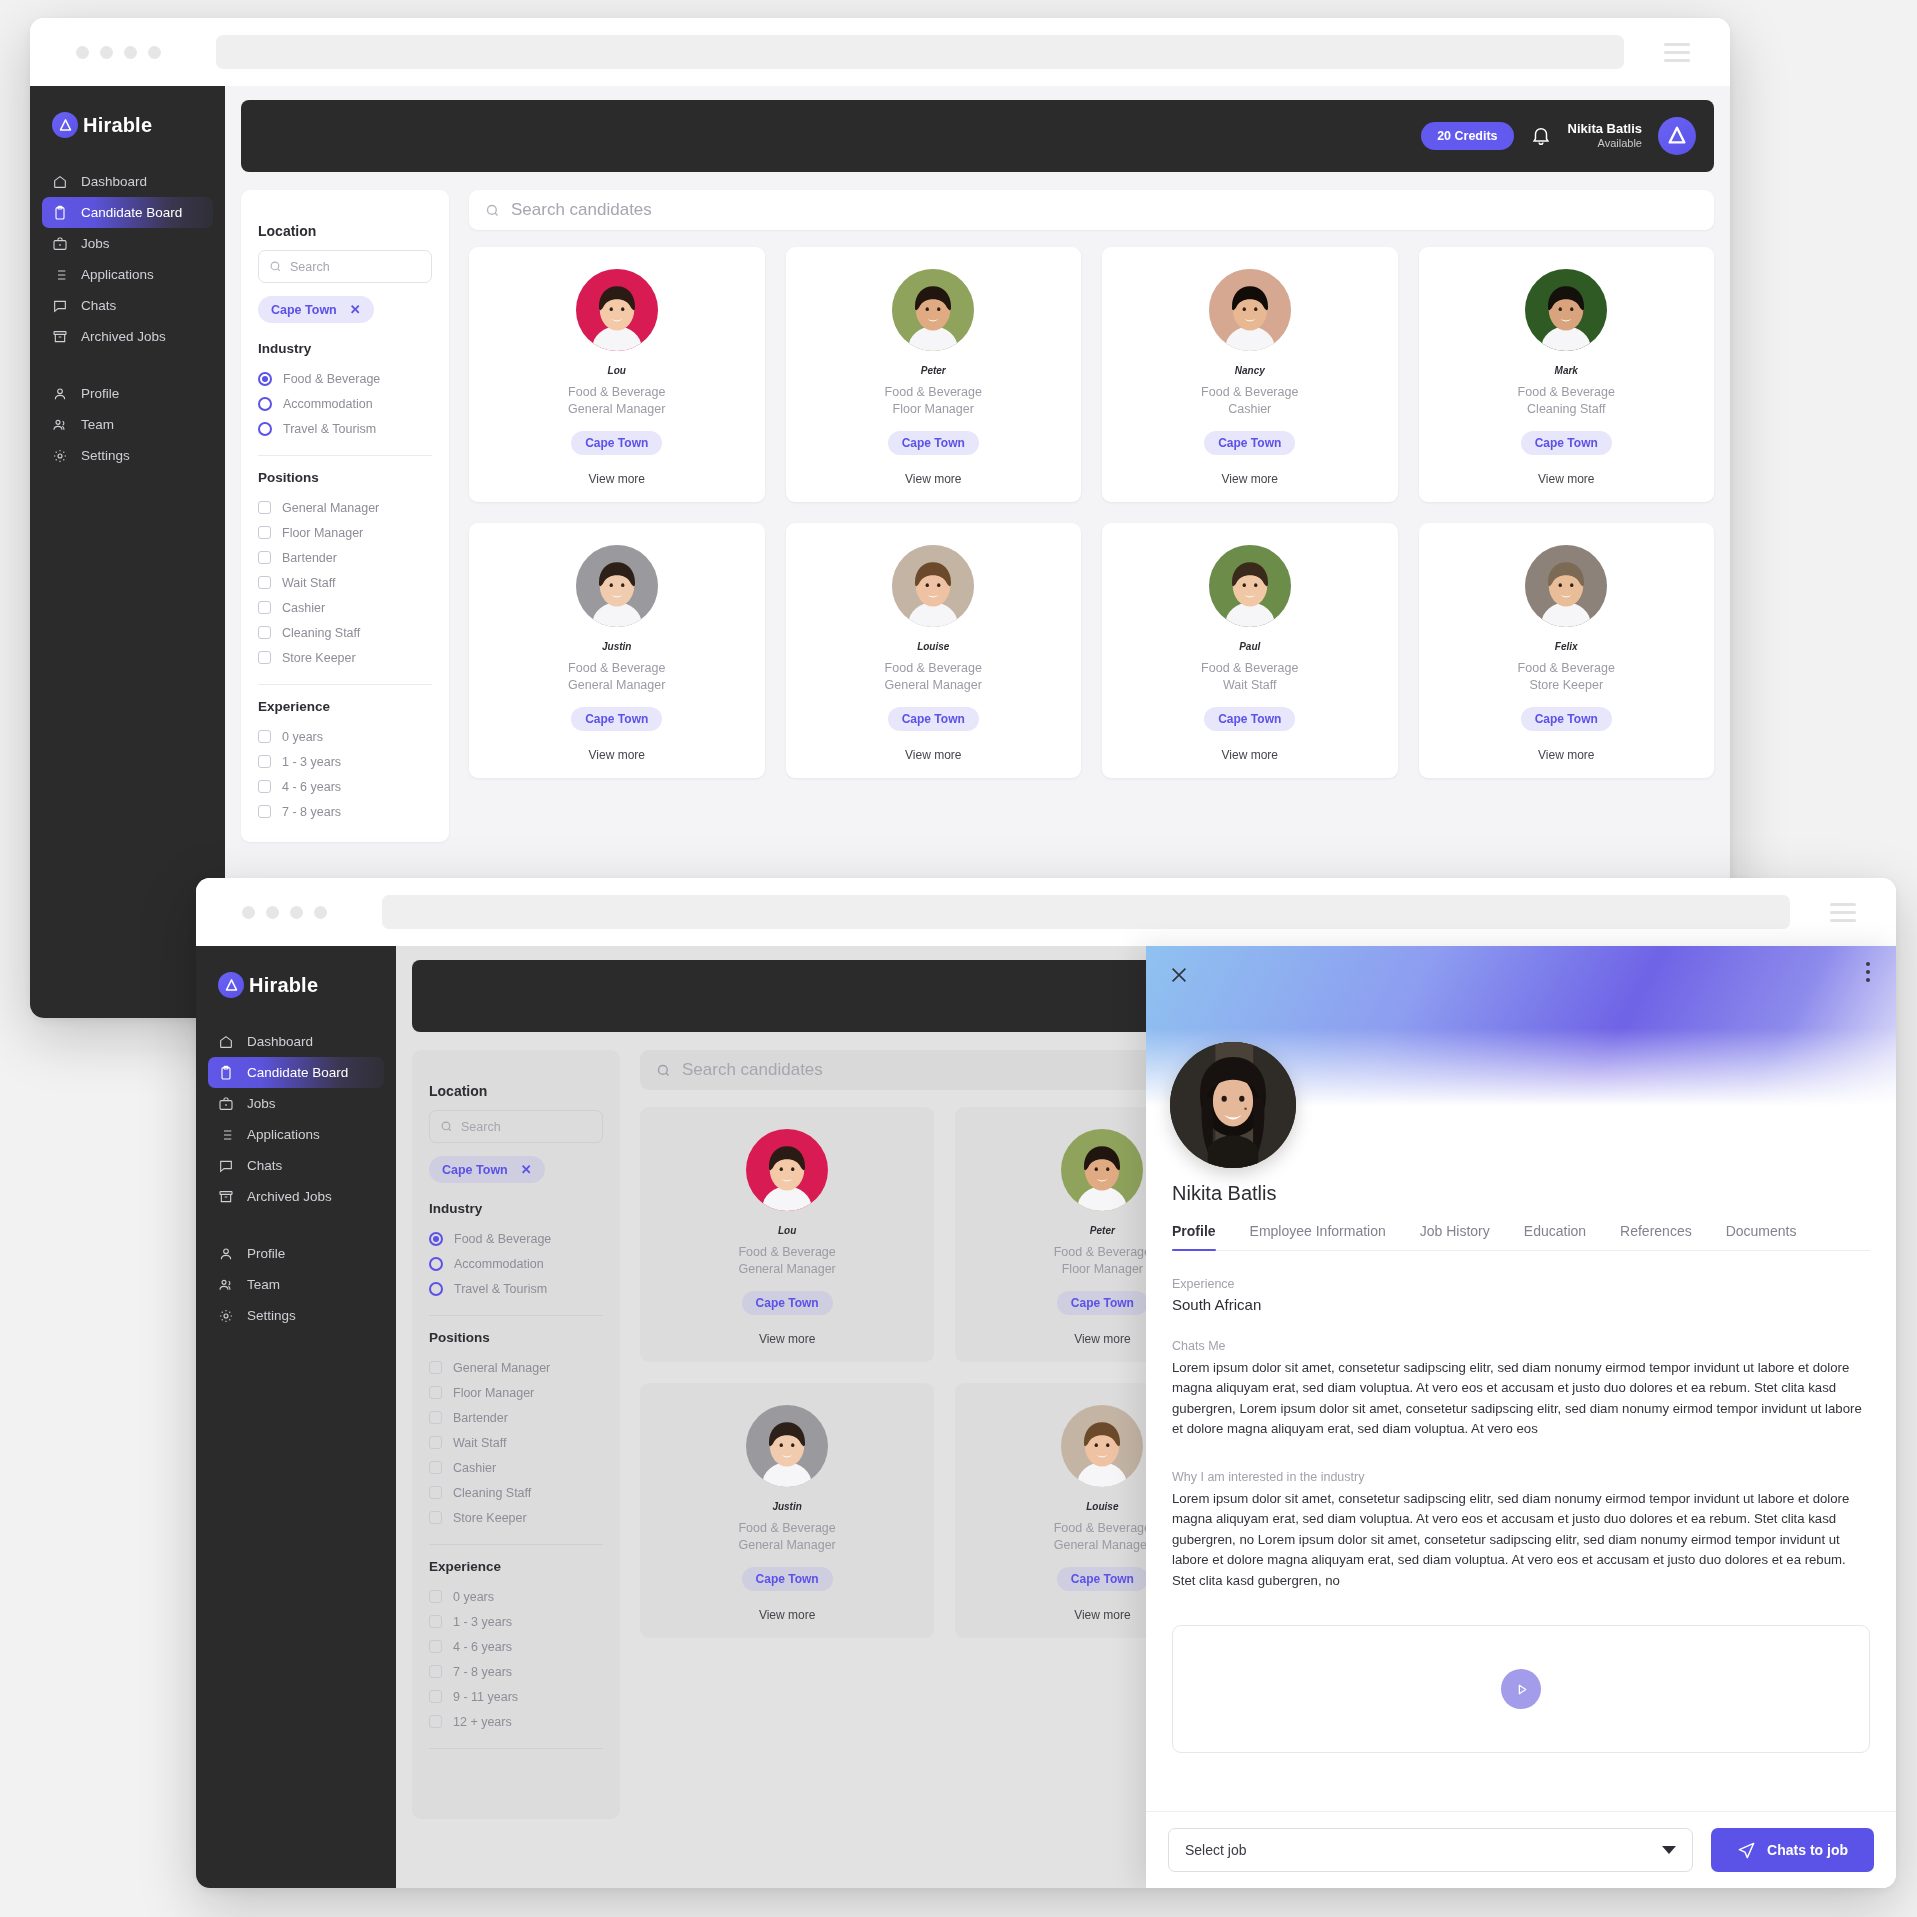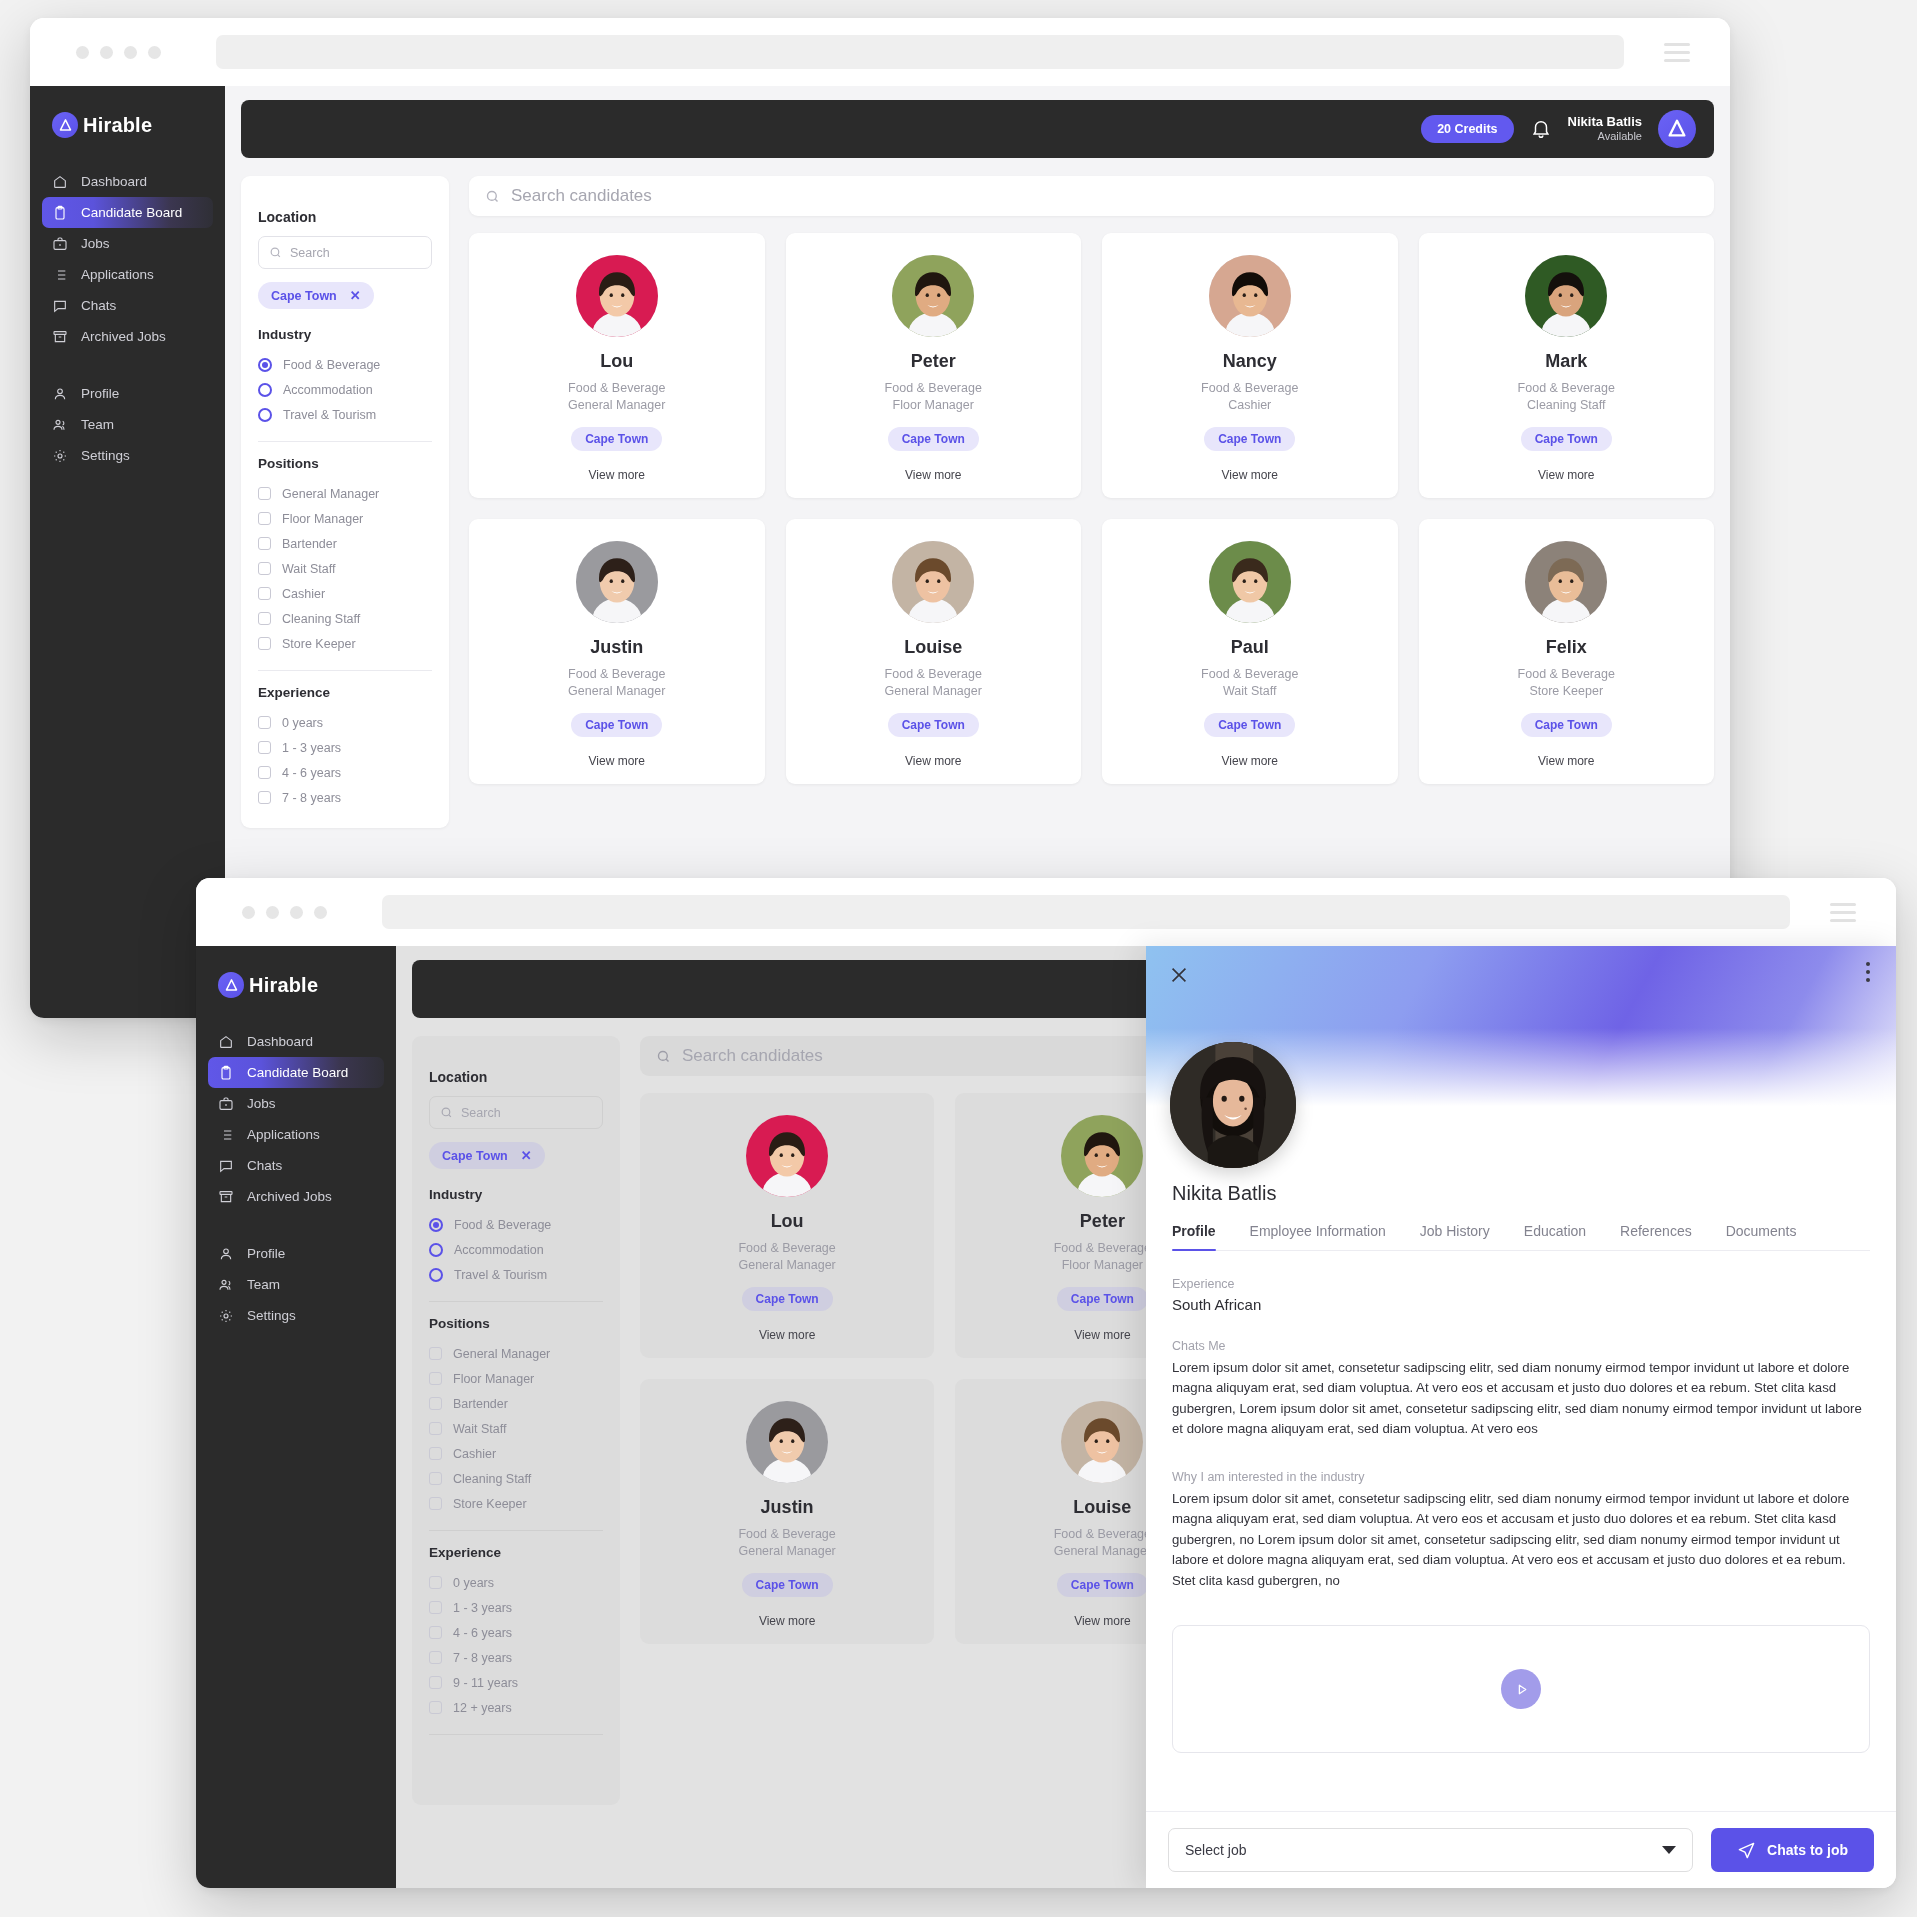--- a/index.html
+++ b/index.html
@@ -60,21 +60,21 @@
   .nav-item.active {
     background:linear-gradient(90deg,#6057e8 0%,#5b53db 30%,#3b3650 75%,#2f2f36 100%);
     color:#ffffff;
   }
   .nav-ico { width:16px;height:16px;flex-shrink:0;display:block; }
   .nav-gap { height:26px; }
 
   
   .page { flex:1; padding:14px 16px 0 16px; display:flex; flex-direction:column; min-width:0; }
   .topbar {
-    height:58px; background:#2b2b2b; border-radius:8px;
+    height:72px; background:#2b2b2b; border-radius:8px;
     display:flex; align-items:center; justify-content:flex-end;
     padding:0 18px; gap:16px; flex-shrink:0;
   }
   .credits {
     background:#6259ef; color:#fff; font-size:12.5px; font-weight:700;
     padding:7px 16px; border-radius:16px;
   }
   .user-meta { text-align:right; line-height:1.25; }
   .user-name { color:#fff; font-size:13px; font-weight:700; }
   .user-status { color:#c9c9cf; font-size:11px; }
@@ -122,21 +122,21 @@
   }
   .searchbar span { font-size:17px; color:#a6a6b0; }
   .grid { display:grid; grid-template-columns:repeat(4,1fr); gap:21px; }
   .card {
     background:#fff; border-radius:9px; padding:22px 10px 16px;
     text-align:center; box-shadow:0 1px 3px rgba(0,0,0,.06);
   }
   .av { width:82px;height:82px;border-radius:50%;margin:0 auto 14px;overflow:hidden;
         background:#dcdce2; display:block; }
   .av svg { display:block; width:100%; height:100%; }
-  .c-name { font-size:18px; font-weight:700; color:#2d2d33; margin-bottom:8px; }
+  .c-name { font-size:10px; font-weight:700; color:#2d2d33; margin-bottom:8px;font-style:italic; }
   .c-ind, .c-pos { font-size:12.5px; color:#9b9ba5; line-height:1.35; }
   .c-loc {
     display:inline-block; margin:13px 0 0;
     background:#e8e6fb; color:#5b52e8; font-size:12px; font-weight:600;
     padding:5px 14px; border-radius:13px;
   }
   .c-more { font-size:12px; color:#45454d; margin-top:17px; }
 
   
   #front .app { background:#e2e2e2; }

